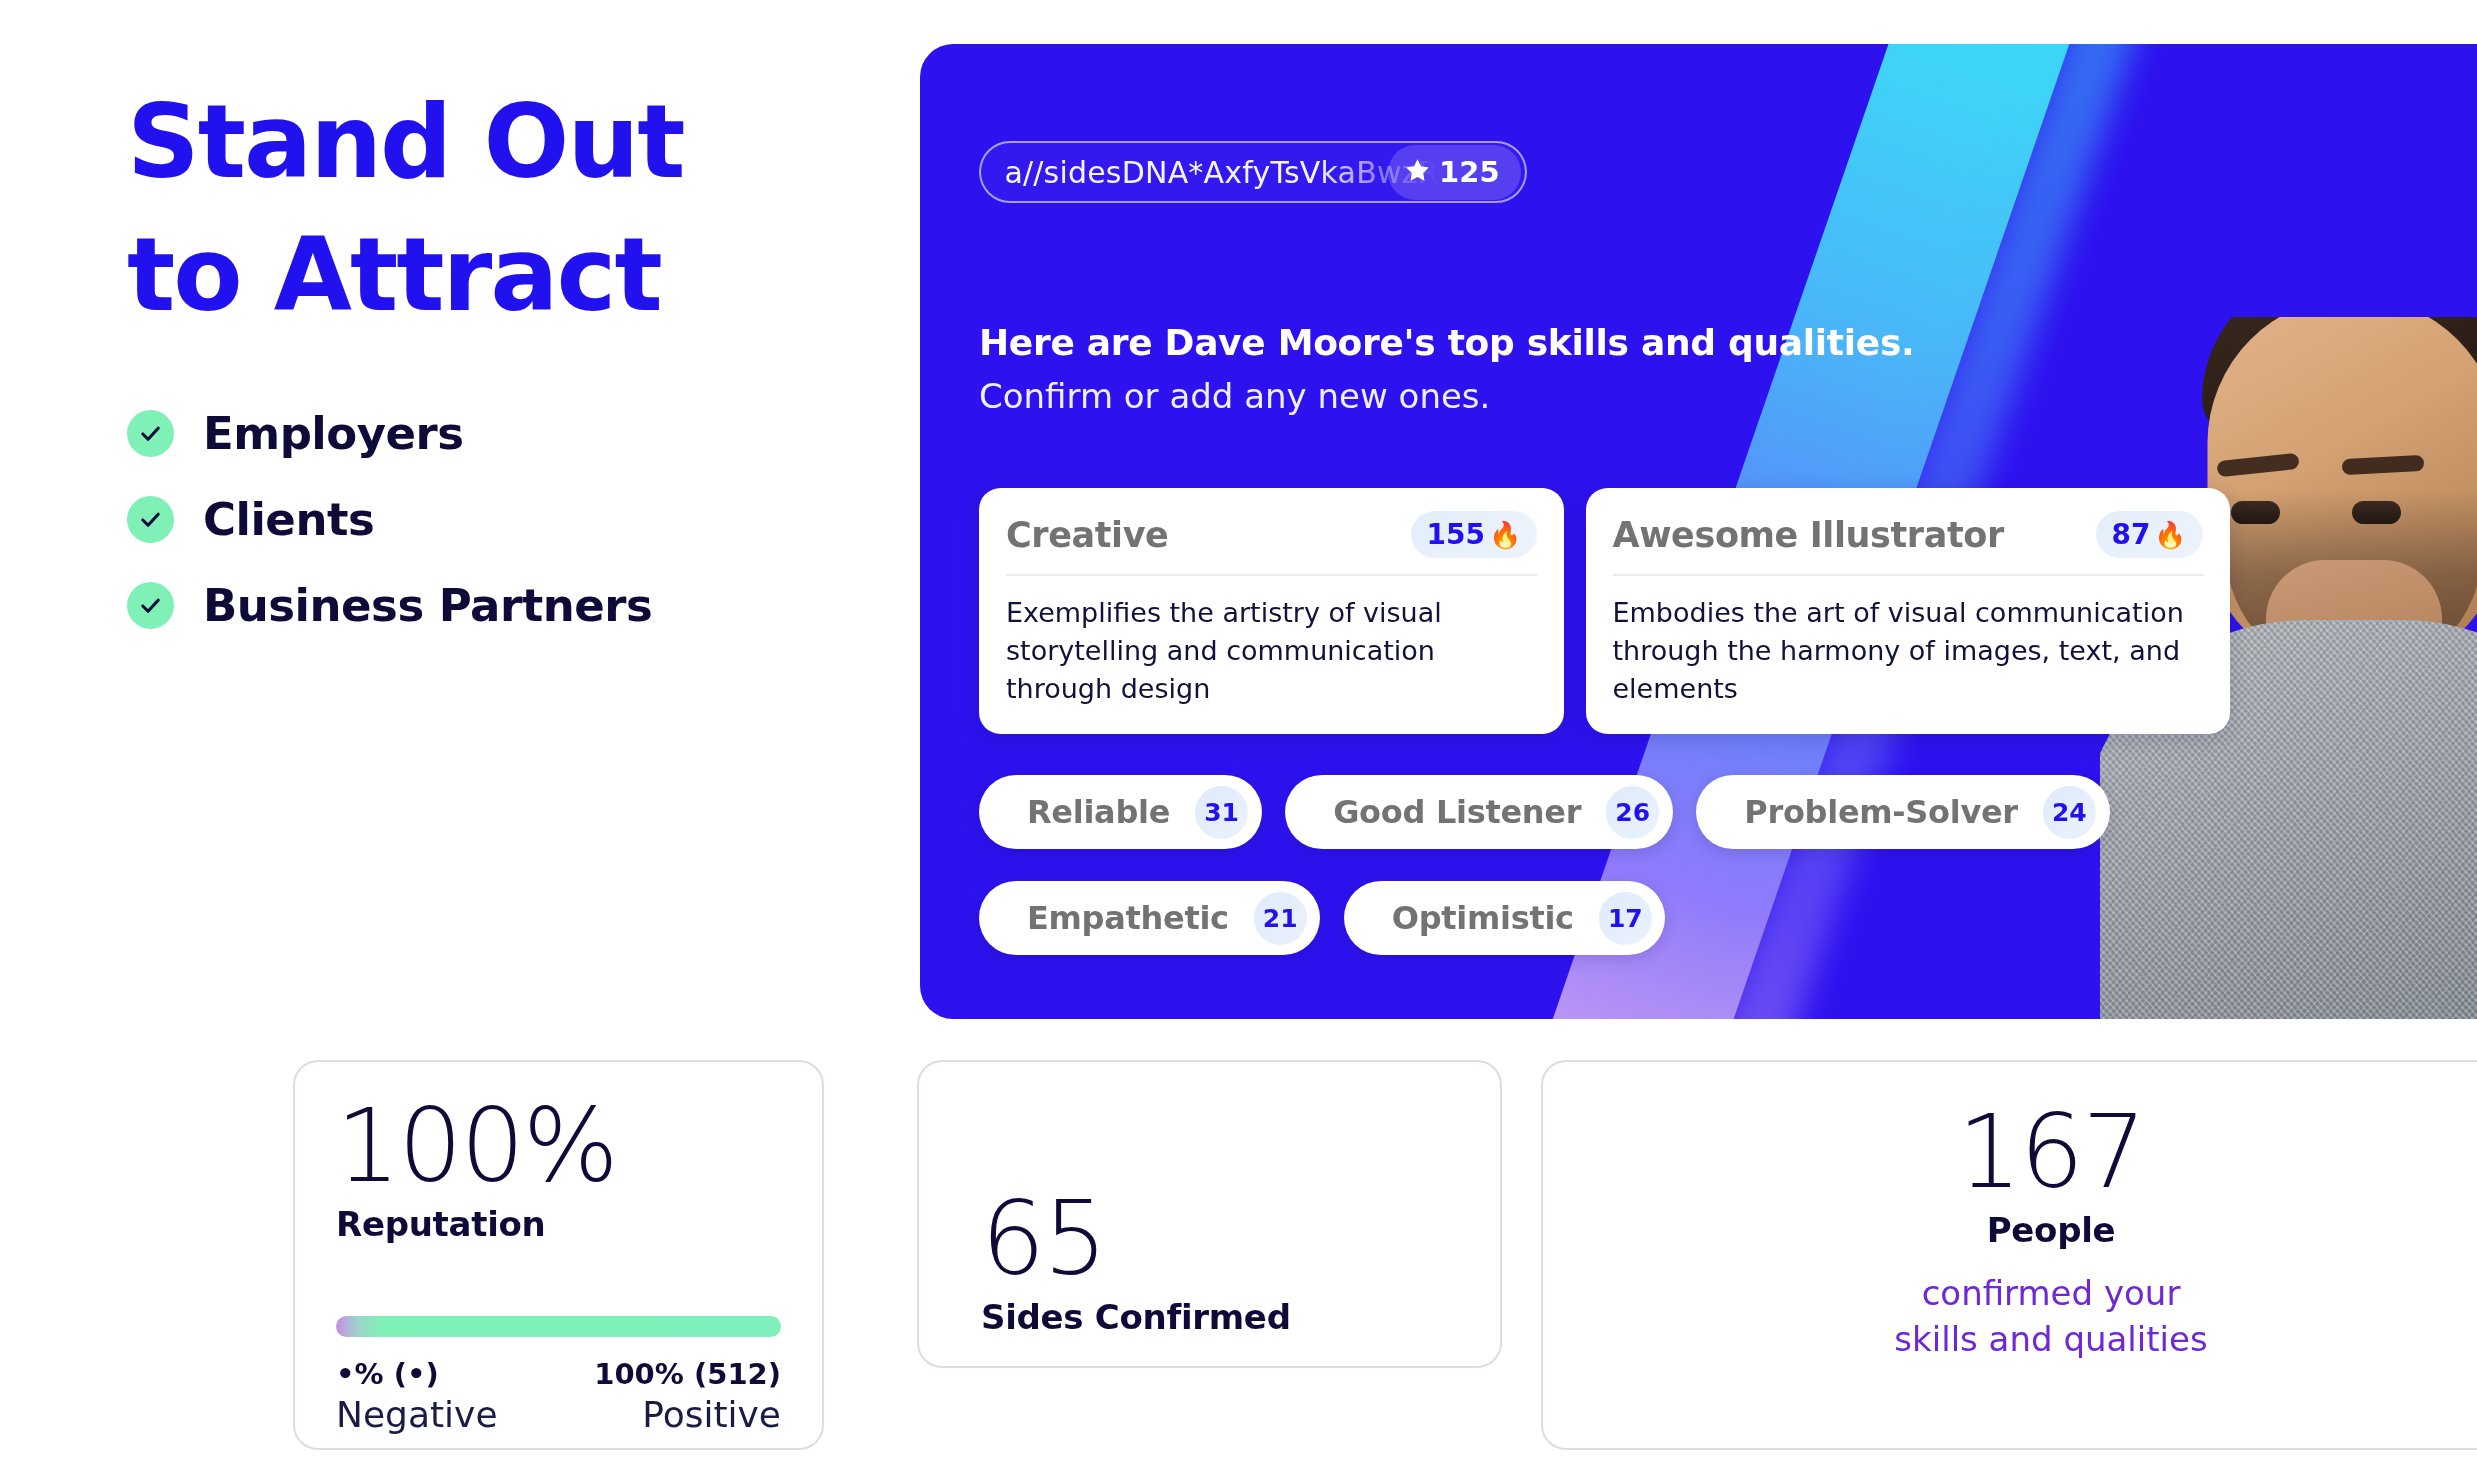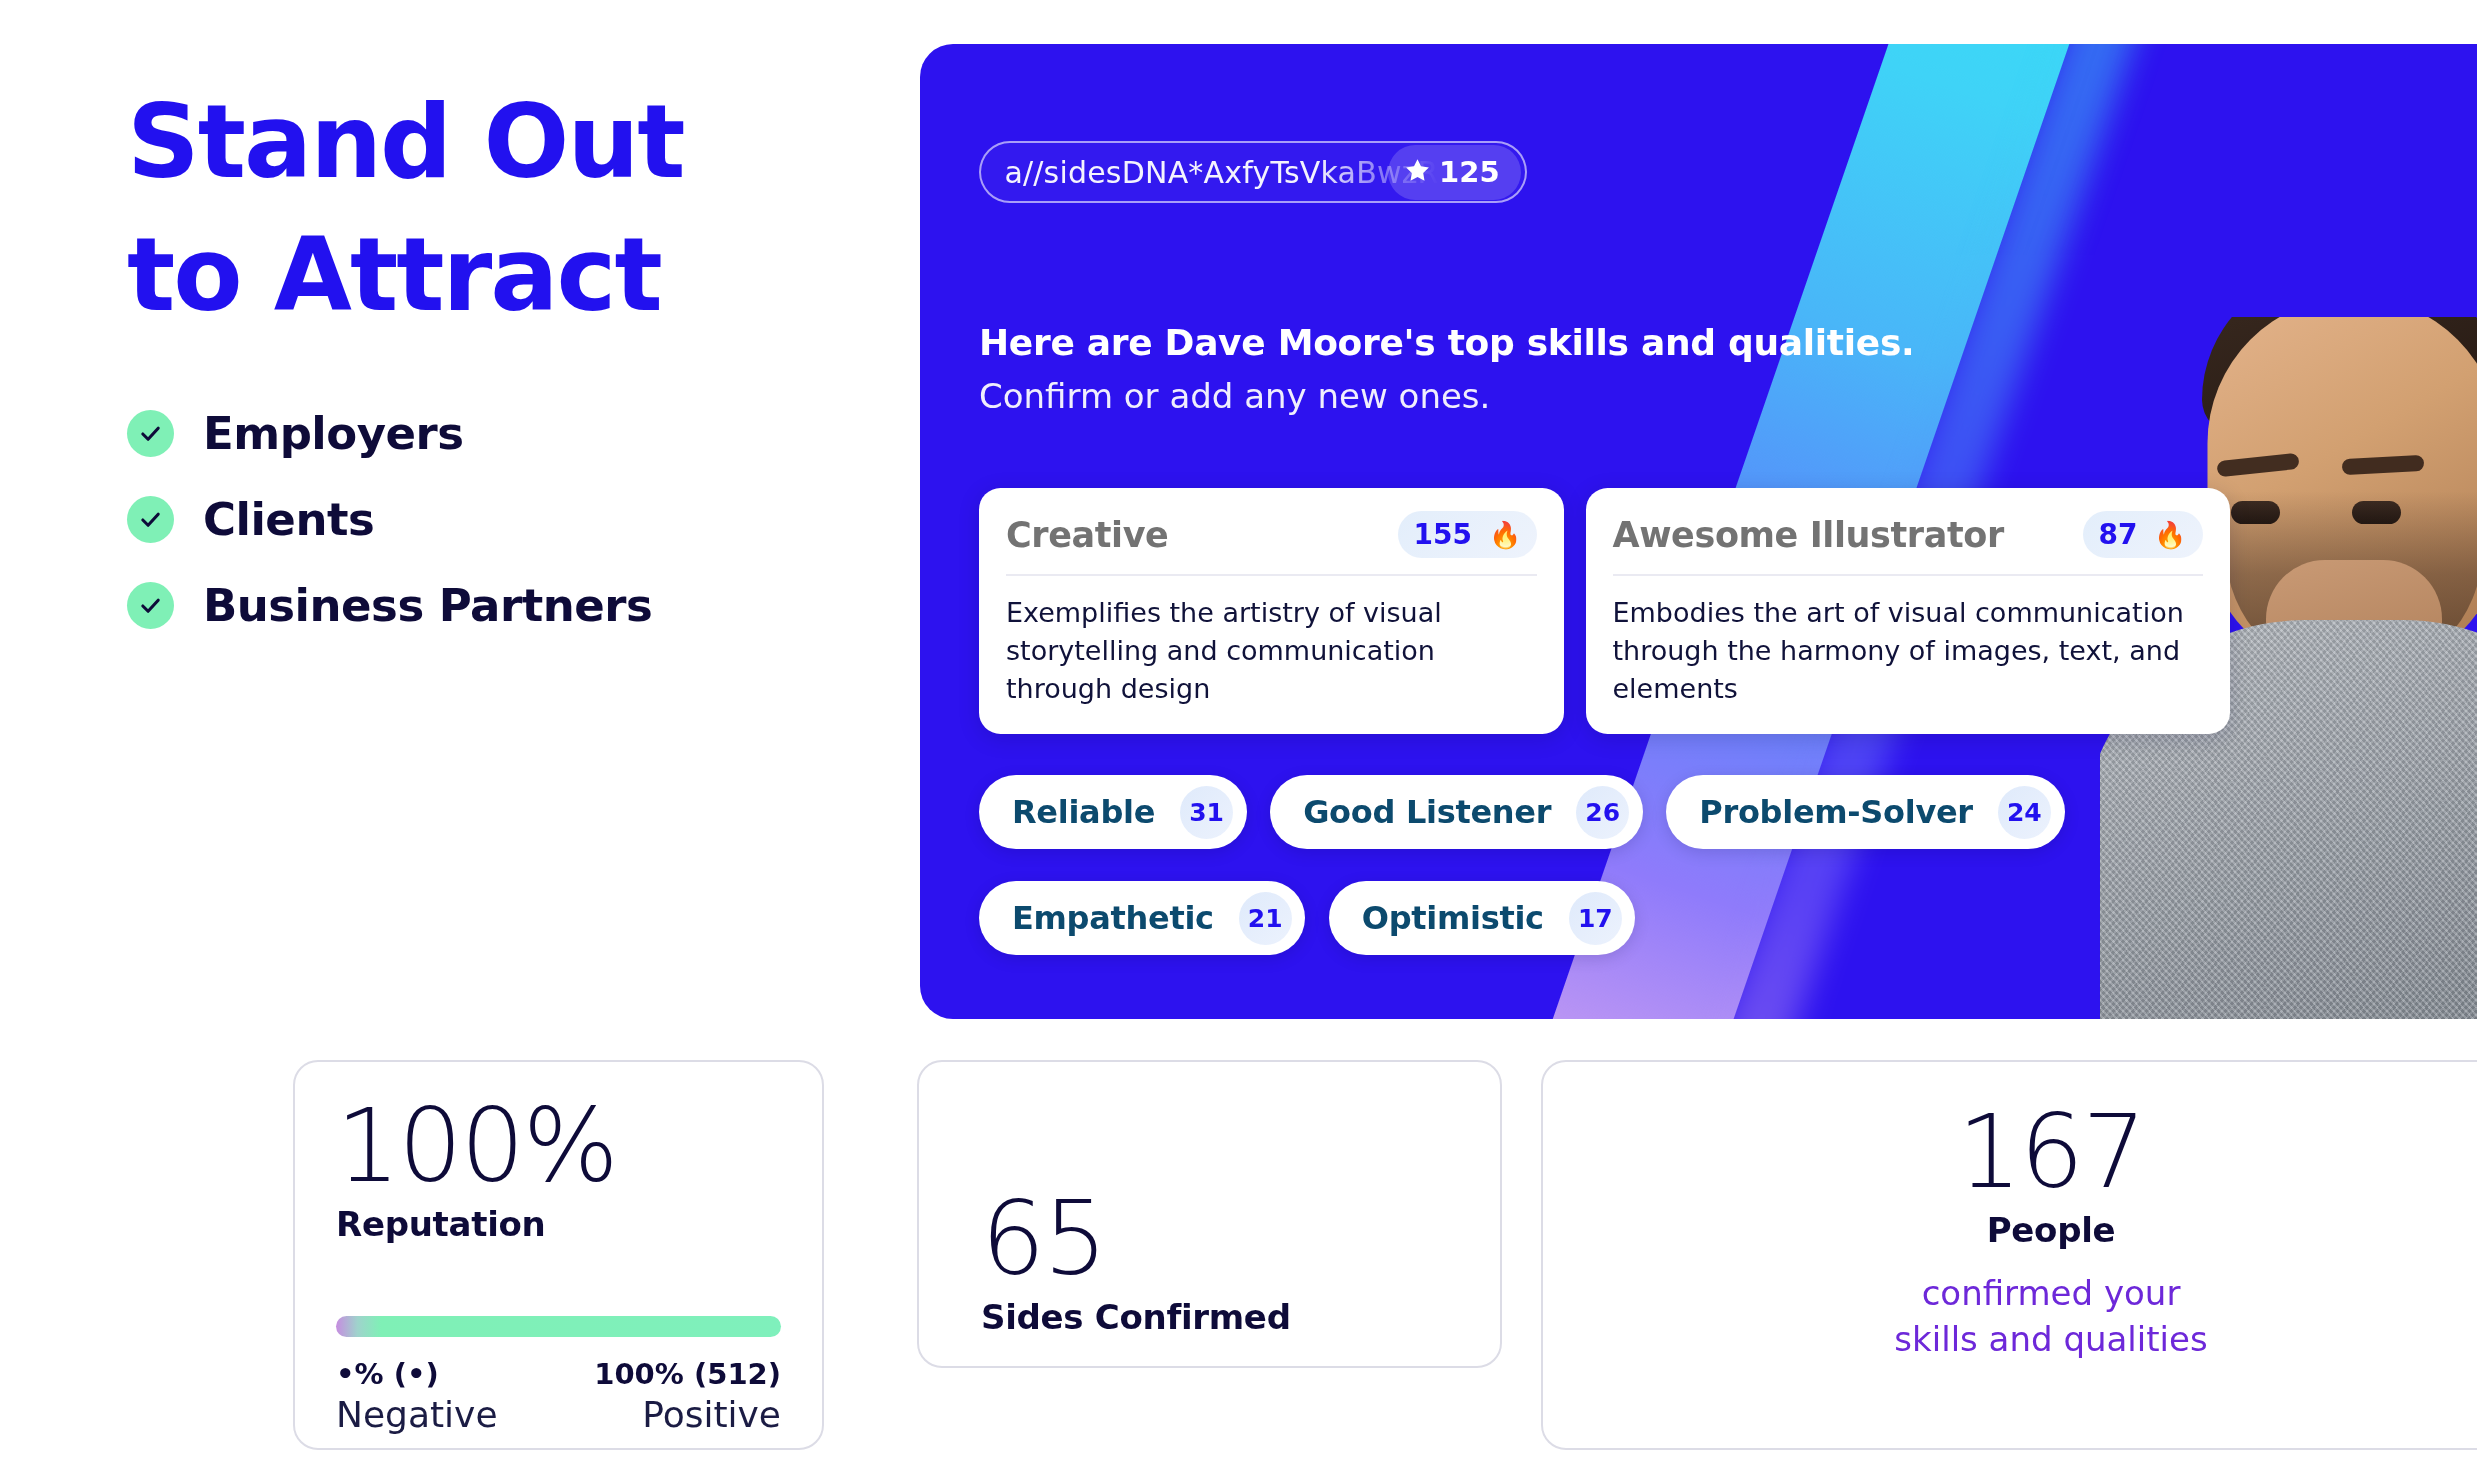--- a/index.html
+++ b/index.html
@@ -204,21 +204,21 @@
     padding-bottom: 15.6px;
   }
   .skill-name {
     font-family: "DejaVu Sans", sans-serif;
     font-weight: 700; font-size: 35px;
     letter-spacing: -0.4px;
     color: #737373;
     white-space: nowrap;
   }
   .fire-badge {
-    display: flex; align-items: center; gap: 17px;
+    display: flex; align-items: center; gap: 4px;
     height: 47px; padding: 0 15.6px;
     border-radius: 25px;
     background: linear-gradient(135deg,#e3eefb 0%,#eef3fc 100%);
     flex: none;
   }
   .fire-count {
     font-family: "DejaVu Sans", sans-serif;
     font-weight: 700; font-size: 28px; color: #2211ef;
   }
   .fire-emoji { font-size: 26px; line-height: 1; }
@@ -239,22 +239,23 @@
     padding: 0 13.7px 0 33px;
     background: #ffffff;
     border-radius: 39px;
     box-shadow: 0 3.9px 15.6px rgba(10,4,60,.14);
     flex: none;
   }
   .chip-label {
     font-family: "DejaVu Sans", sans-serif;
     font-weight: 700; font-size: 32px;
     letter-spacing: -0.3px;
-    color: #0c4a6e;
-    white-space: nowrap;
+    color: #737373;
+    white-space: nowrap;
+    margin-left: 15px;
   }
   .chip-count {
     width: 53px; height: 53px; border-radius: 50%;
     background: linear-gradient(135deg,#dfeafb 0%,#ecf2fd 100%);
     display: flex; align-items: center; justify-content: center;
     font-family: "DejaVu Sans", sans-serif;
     font-weight: 700; font-size: 25px; color: #2211ef;
     flex: none;
   }
 

